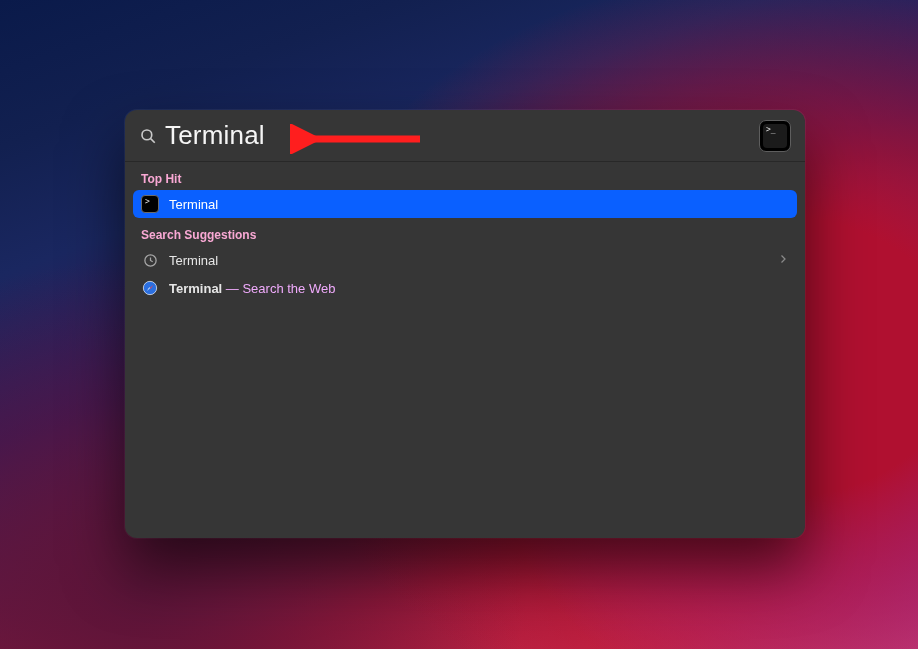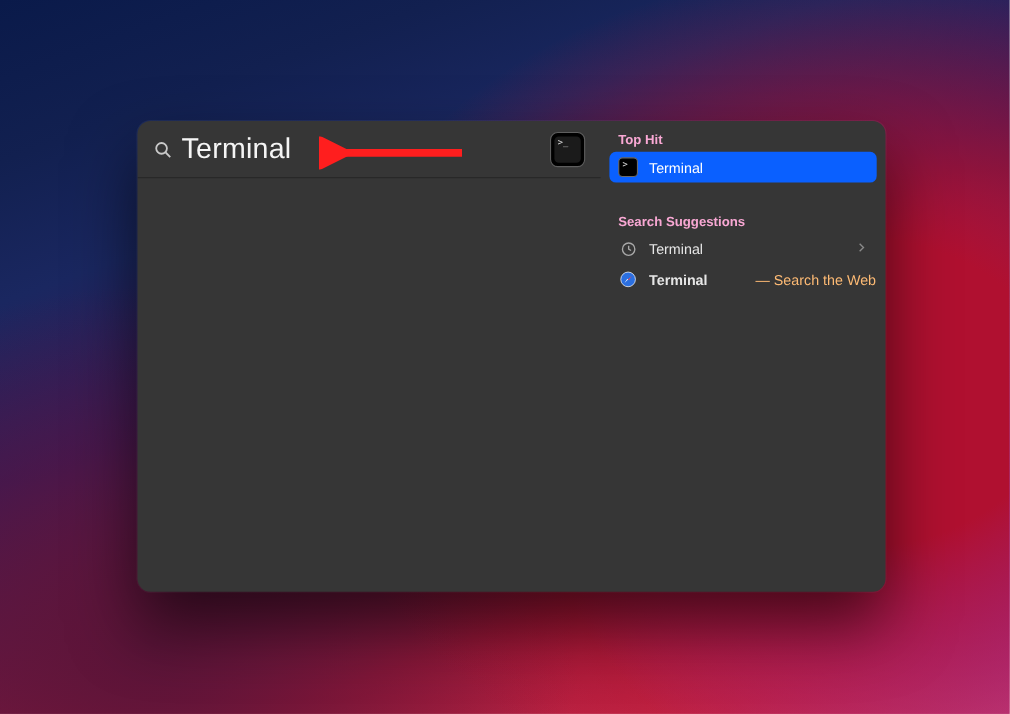--- a/index.html
+++ b/index.html
@@ -17,20 +17,21 @@
     .spotlight-window {
       position: absolute;
       left: 125px;
       top: 110px;
       width: 680px;
       height: 428px;
       background: #363636;
       border-radius: 12px;
       box-shadow: 0 30px 60px rgba(0,0,0,0.6), 0 0 0 1px rgba(255,255,255,0.06);
       display: flex;
+      flex-direction: column;
       overflow: hidden;
     }
     .search-bar {
       height: 52px;
       display: flex;
       align-items: center;
       padding: 0 14px;
       border-bottom: 1px solid rgba(0,0,0,0.25);
       position: relative;
     }
@@ -119,21 +120,21 @@
       font-size: 8px;
       font-family: Menlo, monospace;
       position: absolute;
       top: 1px; left: 3px;
     }
     .row-icon.clock-icon {
       color: #a8a8a8;
     }
     .row-icon.safari-icon svg { display: block; }
     .row-label { white-space: nowrap; }
-    .row-suffix { color: #fdba74; padding-left: 40px; }
+    .row-suffix { color: #f0abfc; }
     .chevron {
       position: absolute;
       right: 8px;
       color: #8a8a8a;
     }
     .annotation-arrow {
       position: absolute;
       left: 290px;
       top: 124px;
       pointer-events: none;
@@ -161,21 +162,21 @@
 
     <div class="results">
 
       <div class="section-header">Top Hit</div>
 
       <div class="result-row selected">
         <span class="row-icon terminal-app"></span>
         <span class="row-label">Terminal</span>
       </div>
 
-      <div class="section-header" style="margin-top:24px;">Search Suggestions</div>
+      <div class="section-header" style="margin-top:6px;">Search Suggestions</div>
 
       <div class="result-row">
         <span class="row-icon clock-icon">
           <svg viewBox="0 0 24 24" width="15" height="15" fill="none" stroke="currentColor" stroke-width="2">
             <circle cx="12" cy="12" r="9"></circle>
             <polyline points="12 7 12 12 15.5 14"></polyline>
           </svg>
         </span>
         <span class="row-label">Terminal</span>
         <span class="chevron">

